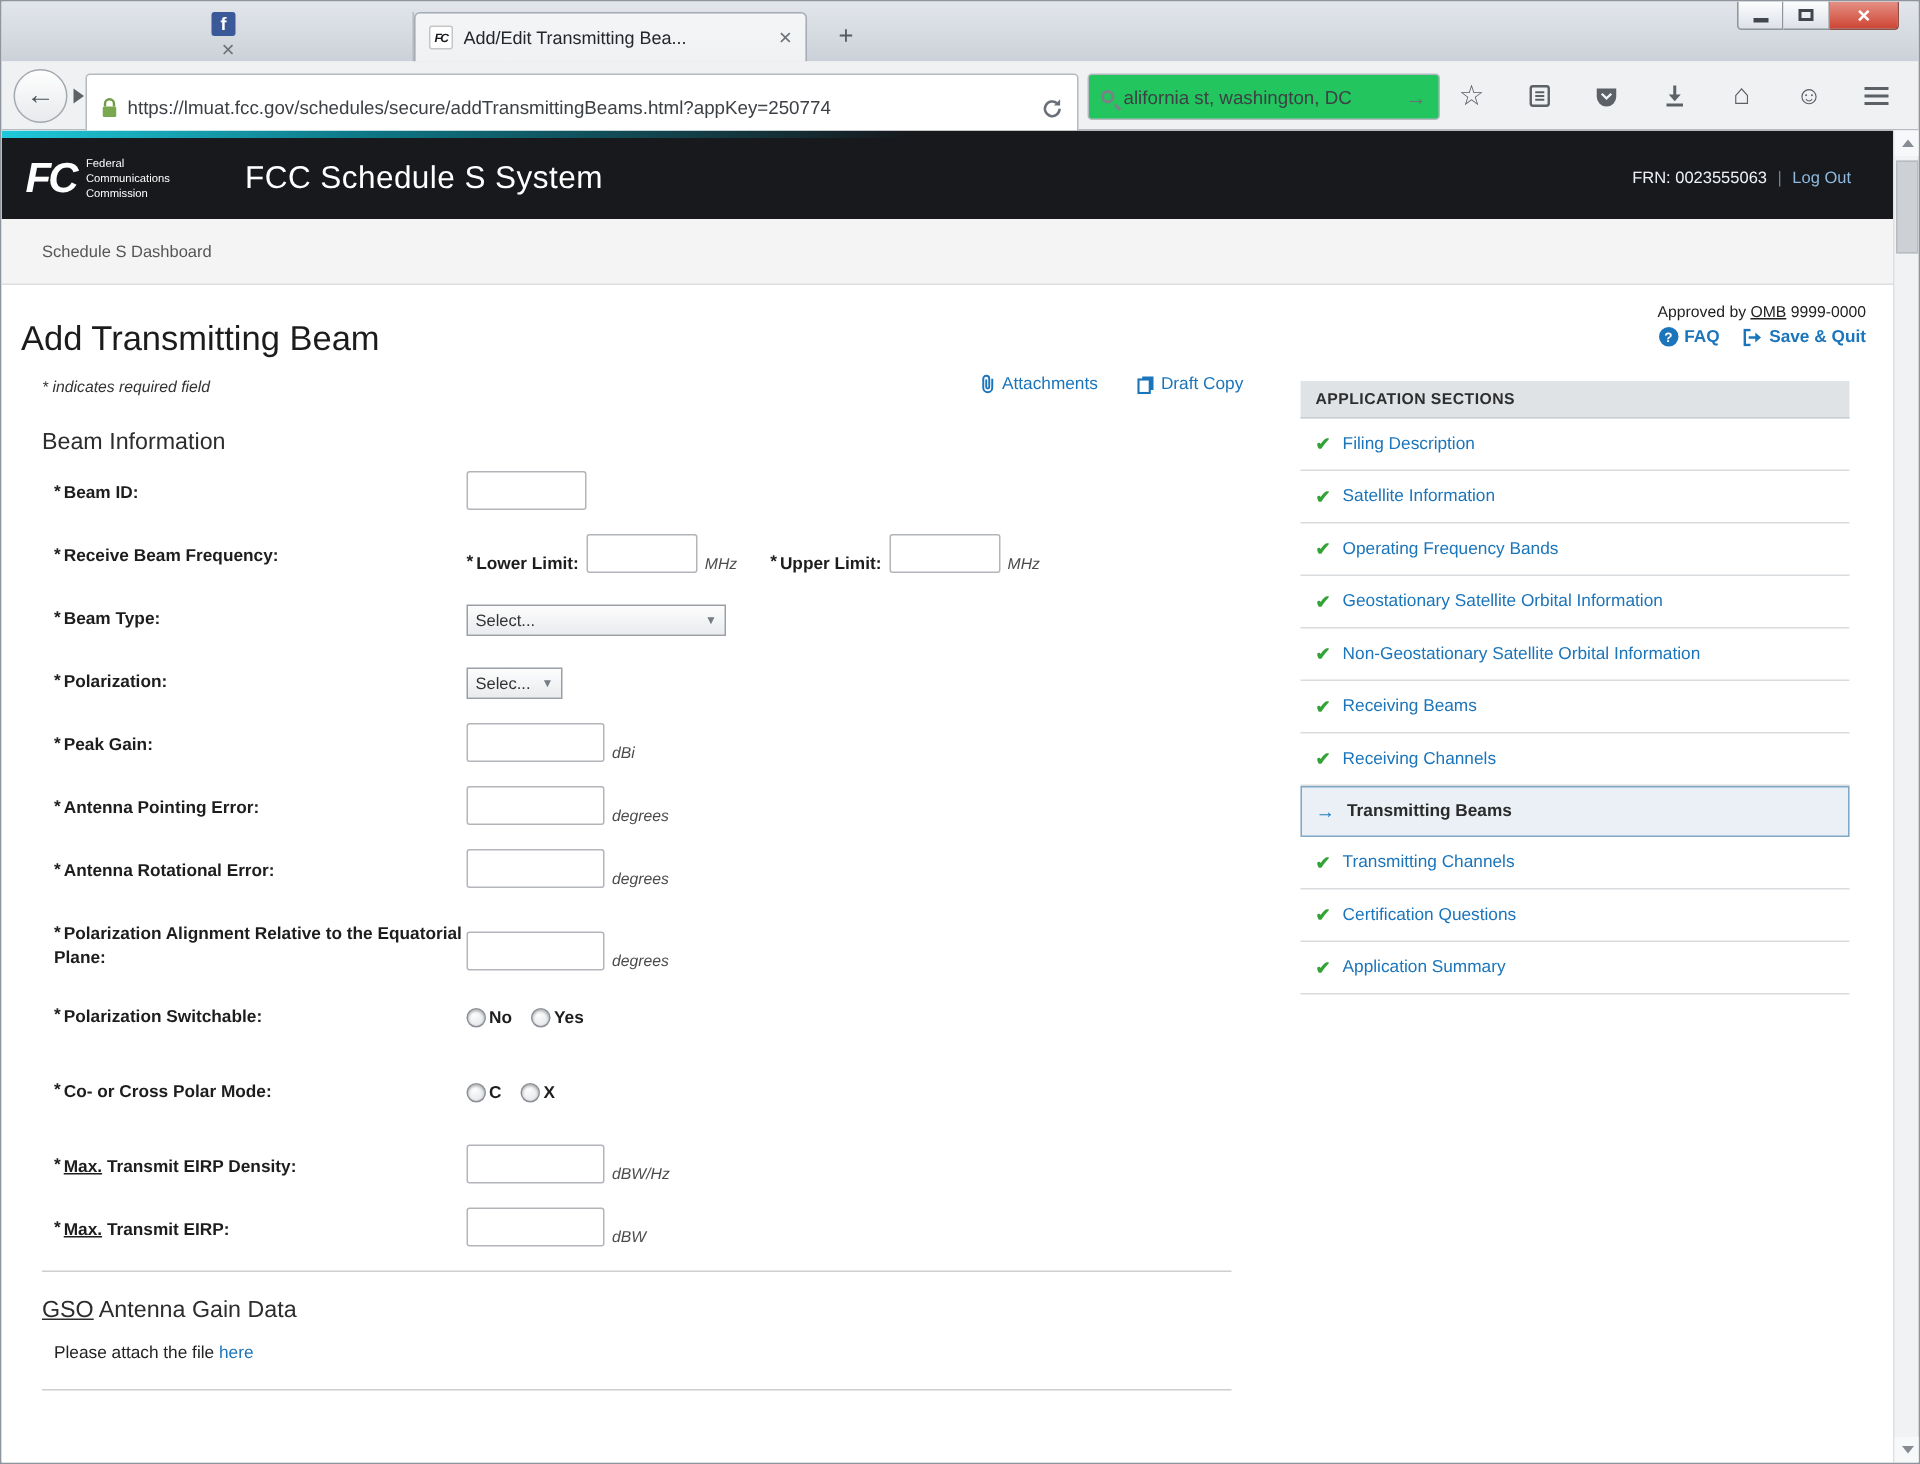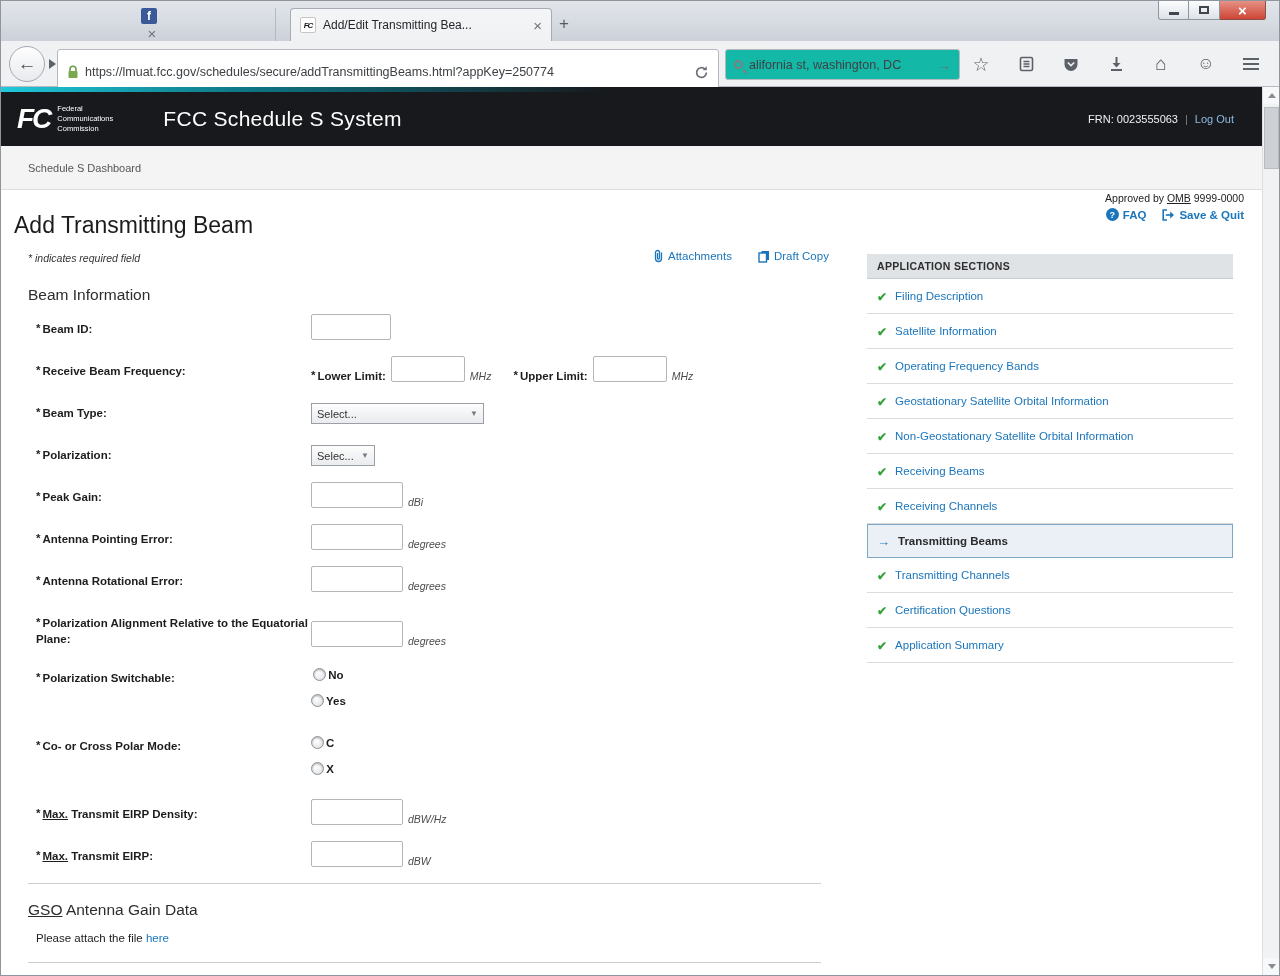--- a/index.html
+++ b/index.html
@@ -5,21 +5,21 @@
   * { margin:0; padding:0; box-sizing:border-box; }
   html,body { background:#e8e8e8; }
   body { font-family:"Liberation Sans", sans-serif; overflow:hidden; }
   .window { position:relative; width:1280px; height:976px; background:#fff; border:1px solid #8f959c; overflow:hidden; }
 
   
   .titlebar { position:absolute; top:0; left:0; right:0; height:40px;
     background:linear-gradient(#e2e6eb,#ccd1d9); }
   .tab { position:absolute; top:7px; height:33px; display:flex; align-items:center; padding:0 9px; cursor:default; }
   .tab-inactive { left:22px; width:253px; border-right:1px solid #b4bac2;flex-direction:column; }
-  .tab-active { left:289px; width:262px; background:linear-gradient(#f4f5f7,#f0f1f3);
+  .tab-active { left:275px; width:262px; background:linear-gradient(#f4f5f7,#f0f1f3);
     border:1px solid #a6acb4; border-bottom:none; border-radius:4px 4px 0 0; }
   .favicon { width:16px; height:16px; border-radius:2px; display:flex; align-items:center; justify-content:center; flex:none; }
   .fav-fb { background:#3b5998; color:#fff; font-weight:bold; font-size:12px; }
   .fav-fb::before { content:"f"; }
   .fav-fcc { background:#fff; border:1px solid #c6c6c6; color:#15171b; font-size:8px; font-weight:bold; font-style:italic; letter-spacing:-1px; }
   .fav-fcc::before { content:"FC"; }
   .tab-label { font-size:12px; color:#23262b; margin-left:7px; flex:1; white-space:nowrap; overflow:hidden; }
   .tab-close { color:#6e737a; font-size:15px; line-height:1; margin-left:6px; cursor:pointer; }
   .tab-close::before { content:"×"; }
   .newtab { position:absolute; left:550px; top:11px; width:26px; height:24px; color:#565b61; font-size:17px;
@@ -41,21 +41,21 @@
   .back-btn { position:absolute; left:8px; top:5px; width:36px; height:36px; border-radius:50%;
     border:1px solid #a4a9b0; background:linear-gradient(#fefefe,#e8eaed); z-index:2;
     display:flex; align-items:center; justify-content:center; color:#4b5056; font-size:19px; cursor:pointer; }
   .back-btn::before { content:"←"; }
   .fwd-btn { position:absolute; left:48px; top:18px; width:0; height:0; cursor:pointer;
     border-left:7px solid #5d6269; border-top:5px solid transparent; border-bottom:5px solid transparent; }
   .urlbar { position:absolute; left:56px; top:8px; width:662px; height:46px; background:#fff;
     border:1px solid #b6bac0; border-radius:3px; display:flex; align-items:center; padding:0 9px; }
   .urlbar input, .searchbar input { border:none; outline:none; background:transparent; flex:1;
     font-family:"Liberation Sans", sans-serif; font-size:12.5px; color:#3d4145; padding:0 6px; }
-  .searchbar { position:absolute; left:724px; top:8px; width:235px; height:31px; background:#14b8a6;
+  .searchbar { position:absolute; left:724px; top:8px; width:235px; height:31px; background:#22c55e;
     border:1px solid #b6bac0; border-radius:3px; display:flex; align-items:center; padding:0 8px; }
   .mag { width:9px; height:9px; border:2px solid #7b8187; border-radius:50%; position:relative; flex:none; }
   .mag::after { content:""; position:absolute; width:2px; height:5px; background:#7b8187;
     left:8px; top:7px; transform:rotate(-45deg); }
   .go-arrow { color:#6a7076; font-size:14px; font-weight:bold; cursor:pointer; }
   .go-arrow::before { content:"→"; }
   .tool-icons { position:absolute; right:18px; top:0; height:46px; display:flex; align-items:center; gap:25px; }
   .ticon { width:20px; height:20px; display:flex; align-items:center; justify-content:center;
     color:#5b6167; font-size:18px; cursor:pointer; }
   .i-star::before { content:"☆"; font-size:19px; }
@@ -78,21 +78,21 @@
   .hdr-sep { color:#74818c; }
   .logout { color:#8fb9de; cursor:pointer; }
 
   
   .breadcrumb { height:44px; background:#f4f4f4; border-bottom:1px solid #dedede;
     display:flex; align-items:center; padding-left:27px; font-size:11px; color:#565656; }
 
   
   .content { position:relative; height:787px; background:#fff;padding-left:24px; }
   .page-title { position:absolute; left:13px; top:22px; font-size:23px; font-weight:500; color:#1c1c1c; }
-  .approved-block { position:absolute; right:18px; top:2px; text-align:right; font-size:10.5px; color:#222; }
+  .approved-block { position:absolute; right:18px; top:12px; text-align:right; font-size:10.5px; color:#222; }
   .abbr-u { text-decoration:underline; }
   .approved-links { margin-top:4px; display:flex; justify-content:flex-end; gap:16px; }
   .blue-link { color:#1b75bb; cursor:pointer; display:flex; align-items:center; gap:4px; }
   .approved-links .blue-link { font-size:11.5px; font-weight:bold; }
   .faq-badge { width:13px; height:13px; border-radius:50%; background:#1b75bb; color:#fff;
     font-size:9px; font-weight:bold; display:flex; align-items:center; justify-content:center; }
   .faq-badge::before { content:"?"; }
   .required-note { position:absolute; left:27px; top:62px; font-style:italic; font-size:10.5px; color:#333; }
   .doc-links { position:absolute; left:652px; top:59px; display:flex; gap:26px; font-size:11.5px; }
   .section-title { font-size:15.5px; color:#2d2d2d; }
@@ -107,21 +107,21 @@
   .tinput { height:26px; border:1px solid #b2b5b9; border-radius:2px; font-family:inherit; font-size:12px; padding:0 4px; width:92px; }
   .w80 { width:80px; } .w74 { width:74px; }
   .unit { font-style:italic; font-size:10.5px; color:#4c4c4c; margin-left:5px; }
   .inline-label { font-size:11.5px; font-weight:bold; color:#1d1d1d; margin-right:5px; white-space:nowrap; }
   .gap16 { width:22px; flex:none; }
   .select { height:21px; border:1px solid #9aa0a6; background:linear-gradient(#fdfdfd,#e9ebee);
     display:flex; align-items:center; font-size:11px; color:#333; padding:0 5px; cursor:pointer; }
   .sel-beamtype { width:173px; } .sel-pol { width:64px; }
   .sel-arrow { margin-left:auto; color:#767c83; font-size:8px; padding-left:6px; }
   .sel-arrow::before { content:"▼"; }
-  .radio-group { display:flex; flex-direction:column; gap:13px; padding-top:5px;align-items:center; }
+  .radio-group { display:flex; flex-direction:row; gap:13px; padding-top:5px;align-items:center; }
   .frow-radios { margin-bottom:24px; }
   .radio-opt { display:flex; align-items:center; gap:2px; cursor:pointer; }
   .radio { width:13px; height:13px; flex:none; border-radius:50%; border:1px solid #8c9096;
     background:radial-gradient(circle at 35% 30%, #ffffff, #dee1e4); box-shadow:inset 0 1px 2px rgba(0,0,0,.3); }
   .radio-label { font-size:11.5px; font-weight:bold; color:#1d1d1d; }
   .hr { border:none; border-top:1px solid #cecece; width:793px; margin:10px 0 0 -8px; }
   .gso-title { margin:17px 0 0 -8px; }
   .attach-line { margin:13px 0 0 0; font-size:11.5px; color:#222; }
   .attach-line .blue-link { display:inline;text-align:center; }
   .hr2 { margin-top:18px; }

